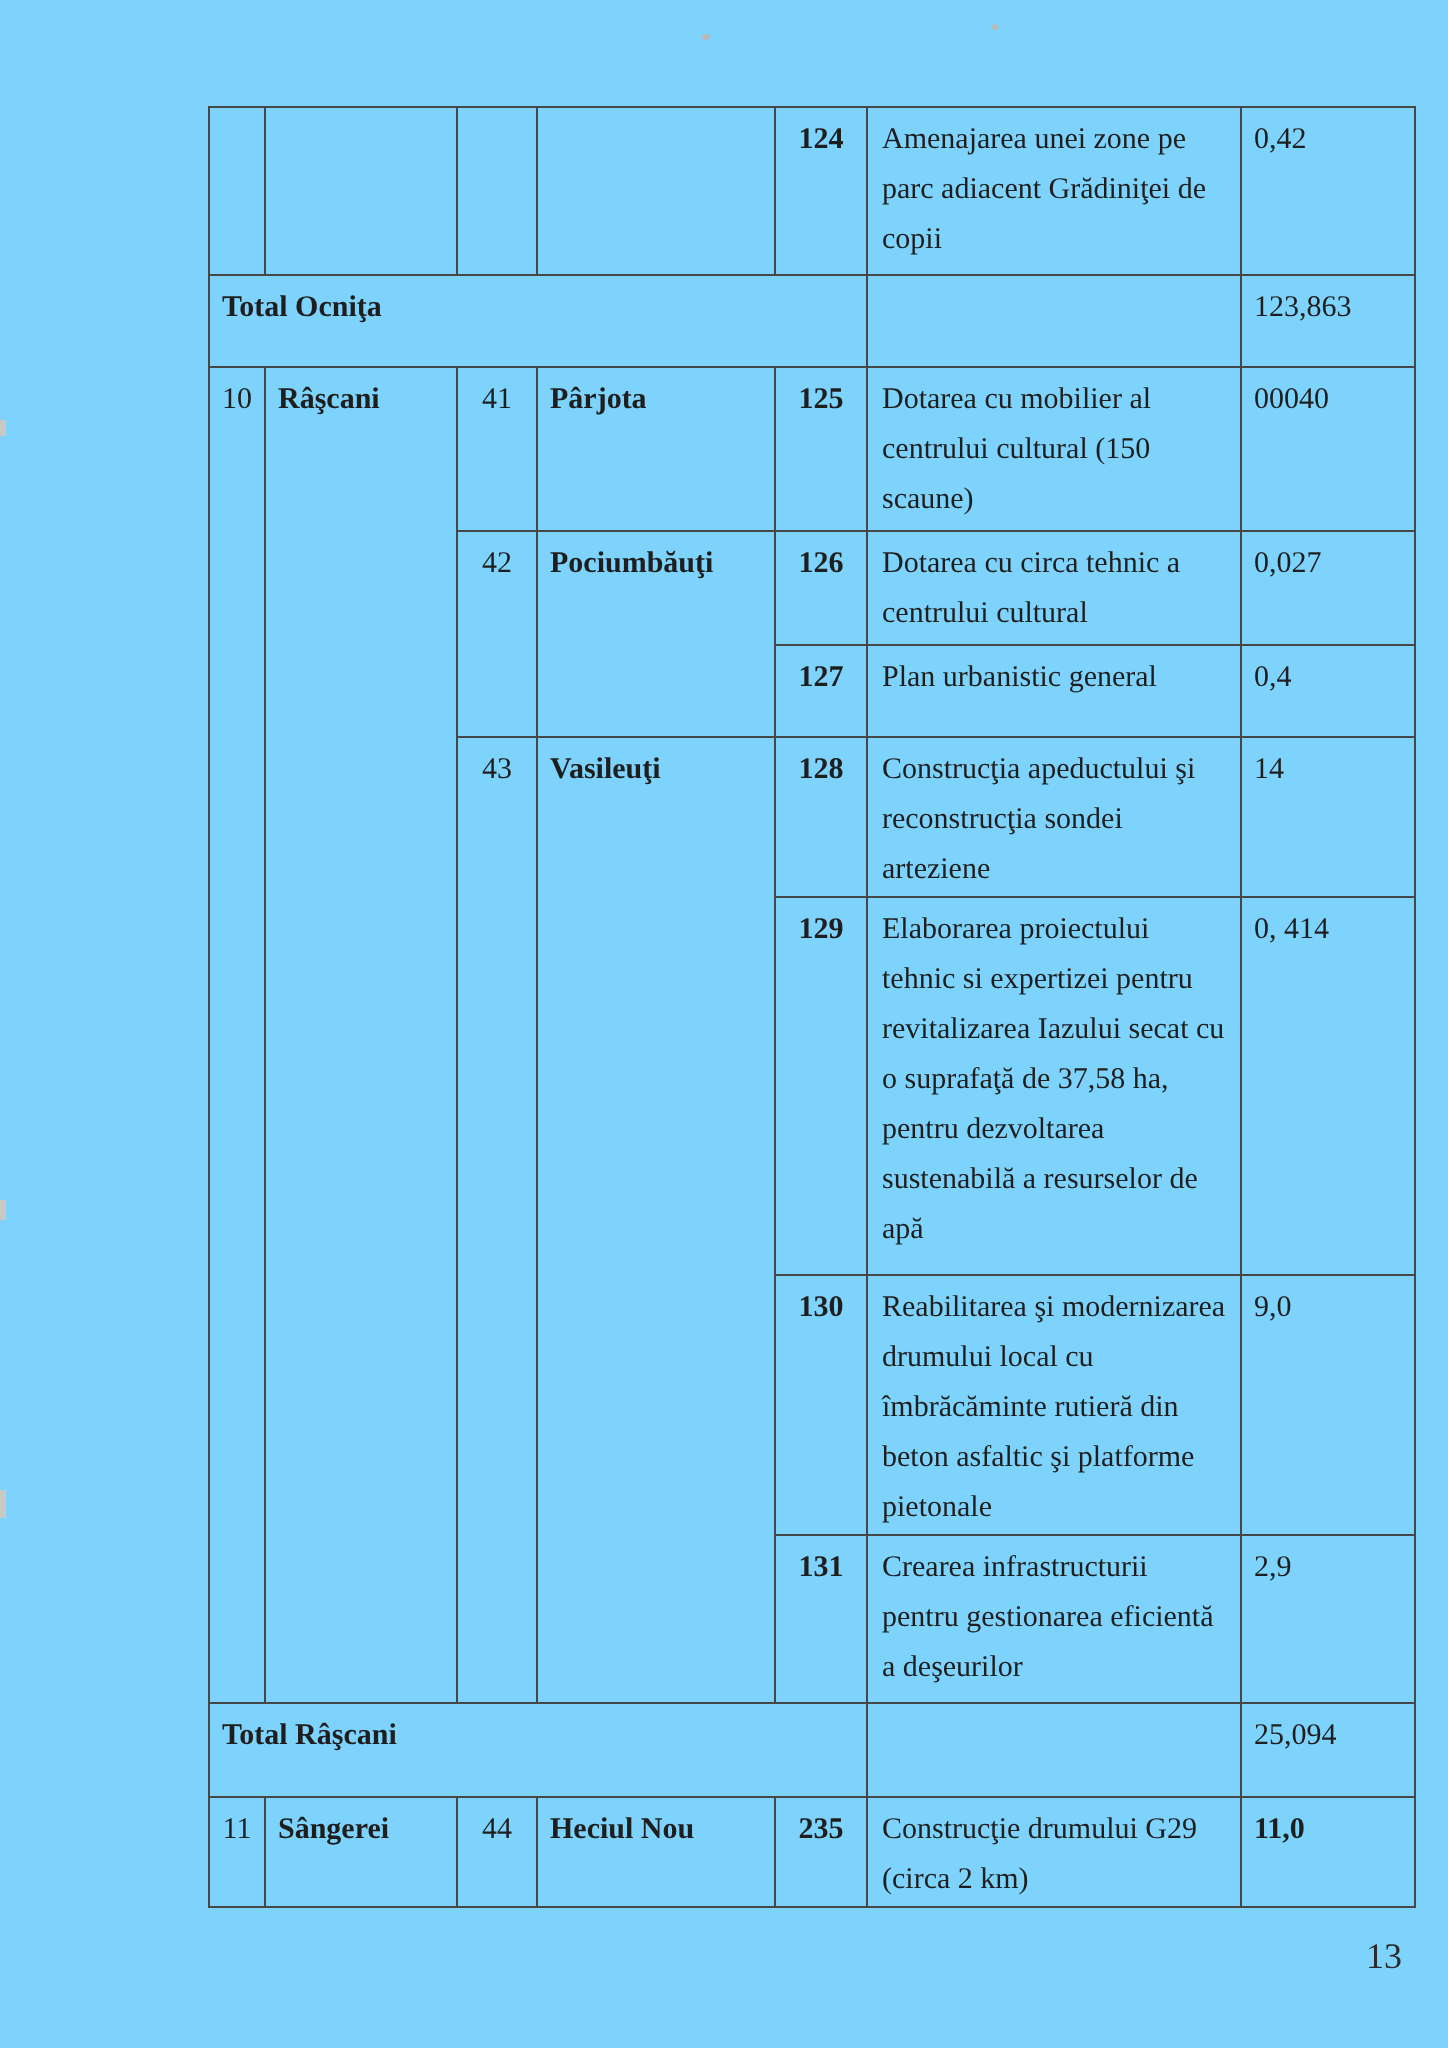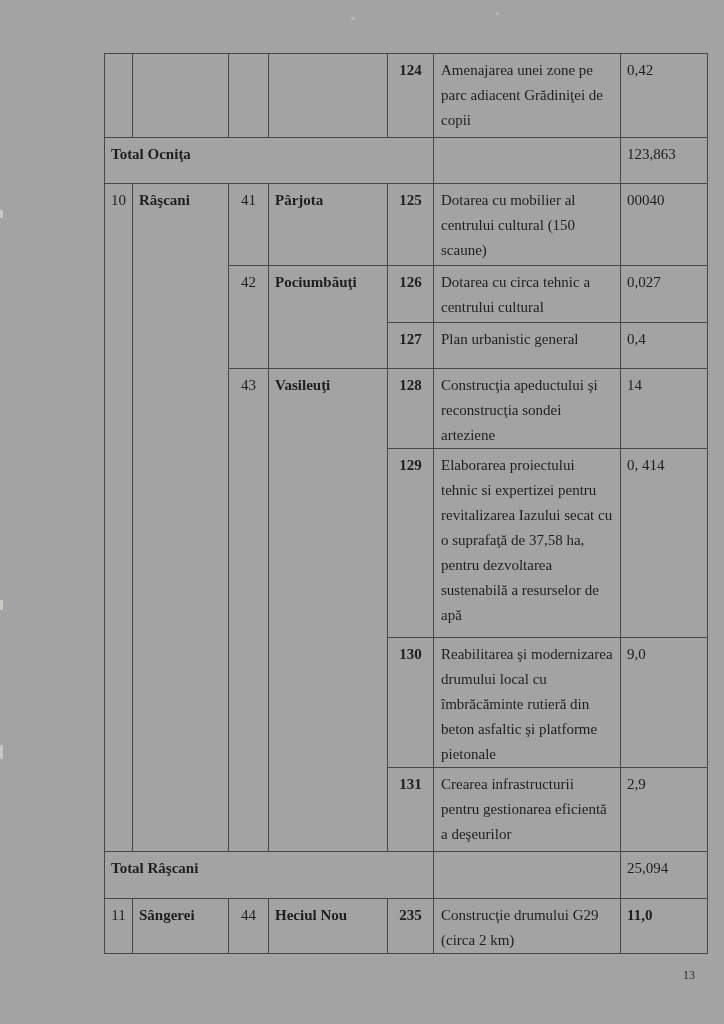--- a/index.html
+++ b/index.html
@@ -4,21 +4,21 @@
 <style>
   html, body {
     margin: 0;
     padding: 0;
     background: #ffffff;
   }
   .page {
     position: relative;
     width: 724px;
     height: 1024px;
-    background: #a3a3a3;
+    background: #7dd3fc;
     overflow: hidden;
     font-family: "Liberation Serif", "DejaVu Serif", serif;
     color: #1e1e1e;
   }
   table.doc-table {
     position: absolute;
     left: 104px;
     top: 53px;
     width: 603px;
     border-collapse: collapse;
@@ -47,21 +47,21 @@
   .total-label {
     font-weight: bold;
     font-size: 16px;
     padding-left: 7px;
   }
   .total-value { font-weight: normal; }
   .pageno {
     position: absolute;
     left: 683px;
     top: 968px;
-    font-size: 12px;
+    font-size: 18px;
     color: #2b2b2b;
     font-family: "Liberation Serif", serif;
   }
   .speck {
     position: absolute;
     background: #b9b9b4;
     border-radius: 50%;
   }
   .edge-mark {
     position: absolute;

